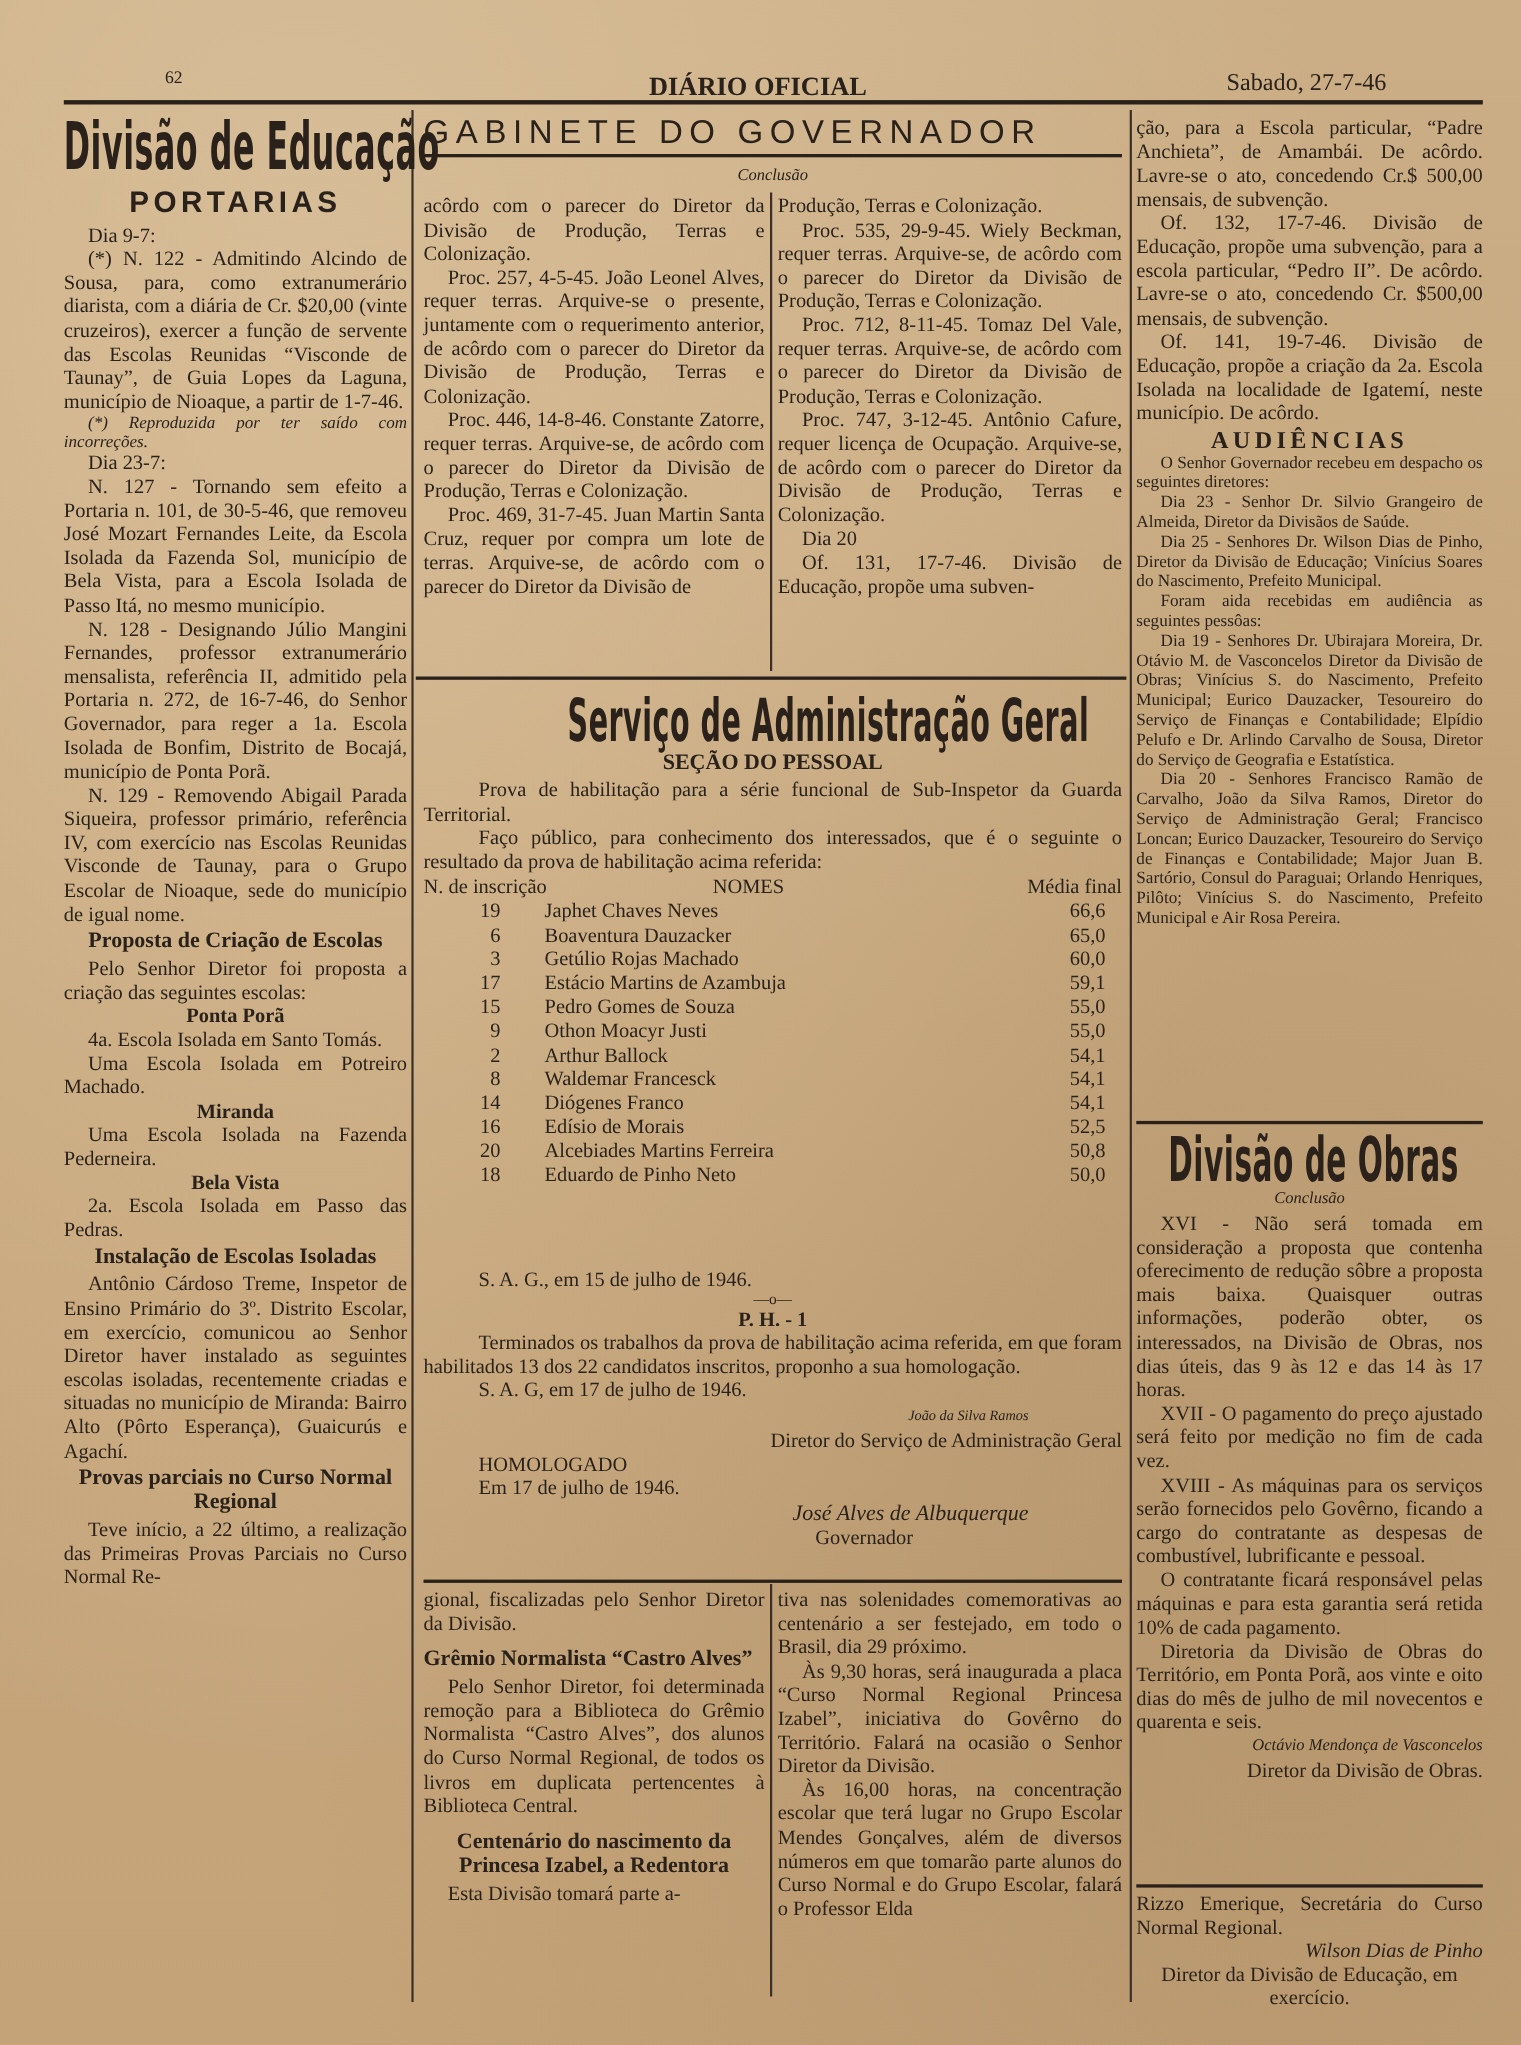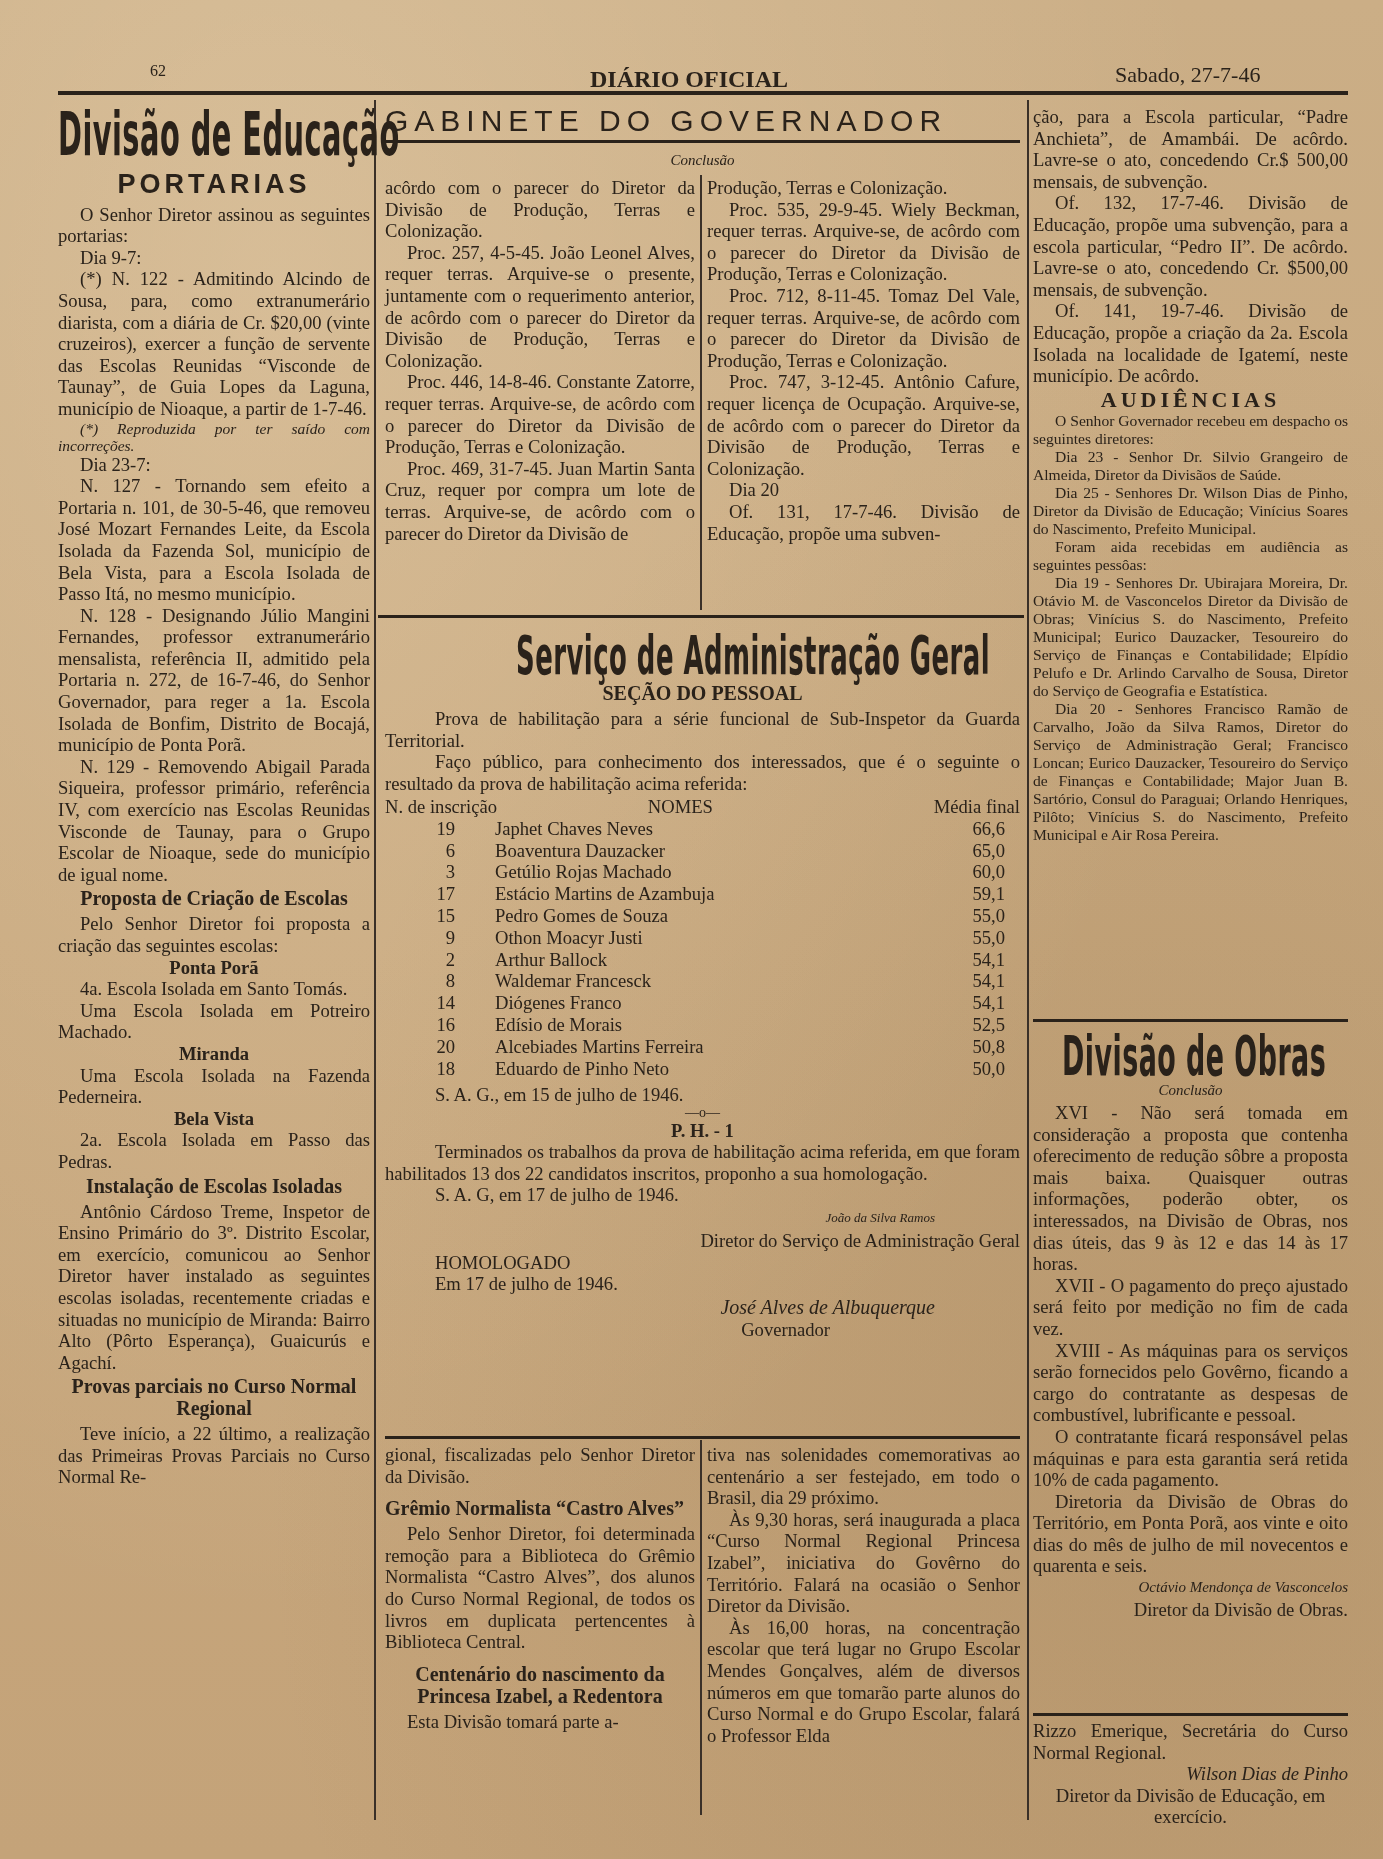--- a/index.html
+++ b/index.html
@@ -40,21 +40,20 @@
 <div class="rule" style="left:58px;top:91px;width:1290px;height:4px;"></div>
 
 <div class="vr" style="left:374px;top:100px;height:1720px;"></div>
 <div class="vr" style="left:1027px;top:100px;height:1720px;"></div>
 <div class="vr" style="left:700px;top:175px;height:435px;"></div>
 <div class="vr" style="left:700px;top:1440px;height:375px;"></div>
 
 <div class="abs cond" style="left:58px;top:98px;font-size:60px;line-height:72px;">Divisão de Educação</div>
 <div class="col" style="left:58px;top:172px;width:312px;">
   <div class="h-sans" style="font-size:27px;margin:2px 0 8px;">PORTARIAS</div>
-  <p>O Senhor Diretor assinou as seguintes portarias:</p>
   <p>Dia 9-7:</p>
   <p>(*) N. 122 - Admitindo Alcindo de Sousa, para, como extranumerário diarista, com a diária de Cr. $20,00 (vinte cruzeiros), exercer a função de servente das Escolas Reunidas “Visconde de Taunay”, de Guia Lopes da Laguna, município de Nioaque, a partir de 1-7-46.</p>
   <p class="note">(*) Reproduzida por ter saído com incorreções.</p>
   <p>Dia 23-7:</p>
   <p>N. 127 - Tornando sem efeito a Portaria n. 101, de 30-5-46, que removeu José Mozart Fernandes Leite, da Escola Isolada da Fazenda Sol, município de Bela Vista, para a Escola Isolada de Passo Itá, no mesmo município.</p>
   <p>N. 128 - Designando Júlio Mangini Fernandes, professor extranumerário mensalista, referência II, admitido pela Portaria n. 272, de 16-7-46, do Senhor Governador, para reger a 1a. Escola Isolada de Bonfim, Distrito de Bocajá, município de Ponta Porã.</p>
   <p>N. 129 - Removendo Abigail Parada Siqueira, professor primário, referência IV, com exercício nas Escolas Reunidas Visconde de Taunay, para o Grupo Escolar de Nioaque, sede do município de igual nome.</p>
   <div class="h-bold">Proposta de Criação de Escolas</div>
   <p>Pelo Senhor Diretor foi proposta a criação das seguintes escolas:</p>
   <p class="c" style="font-weight:bold;">Ponta Porã</p>
@@ -173,21 +172,21 @@
         <span class="nm">Alcebiades Martins Ferreira</span>
         <span class="m">50,8</span>
       </div>
       <div class="trow">
         <span class="n">18</span>
         <span class="nm">Eduardo de Pinho Neto</span>
         <span class="m">50,0</span>
       </div>
     </div>
 </div>
-<div class="col" style="left:385px;top:1084px;width:635px;">
+<div class="col" style="left:385px;top:1153px;width:635px;">
   <p style="text-indent:50px;">S. A. G., em 15 de julho de 1946.</p>
   <p class="c" style="font-size:14px;line-height:14px;">—o—</p>
   <p class="c" style="font-weight:bold;">P. H. - 1</p>
   <p style="text-indent:50px;">Terminados os trabalhos da prova de habilitação acima referida, em que foram habilitados 13 dos 22 candidatos inscritos, proponho a sua homologação.</p>
   <p style="text-indent:50px;">S. A. G, em 17 de julho de 1946.</p>
   <p class="ni it" style="text-align:right;padding-right:85px;font-size:13px;line-height:24px;">João da Silva Ramos</p>
   <p class="ni" style="text-align:right;">Diretor do Serviço de Administração Geral</p>
   <p style="text-indent:50px;">HOMOLOGADO</p>
   <p style="text-indent:50px;">Em 17 de julho de 1946.</p>
   <p class="ni it" style="text-align:right;padding-right:85px;font-size:20px;line-height:24px;">José Alves de Albuquerque</p>

